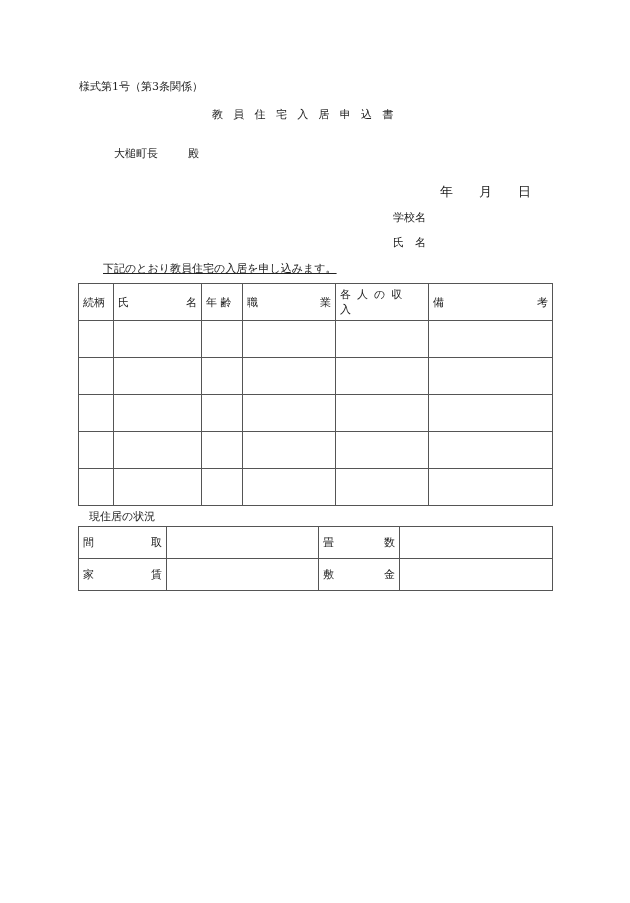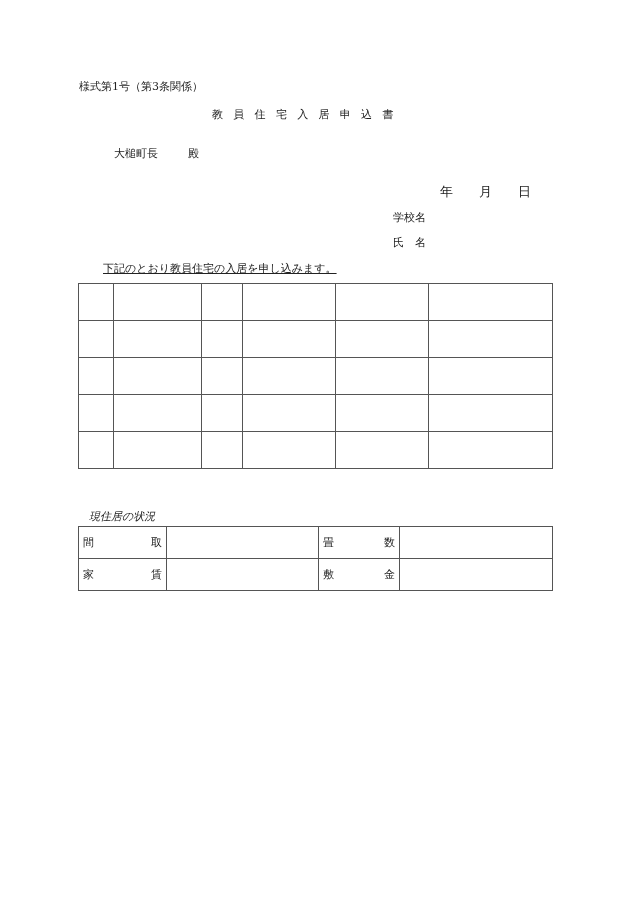--- a/index.html
+++ b/index.html
@@ -8,21 +8,21 @@
   .abs { position:absolute; white-space:nowrap; line-height:1; }
   .form-no { left:79px; top:81px; font-size:11px; }
   .title { left:212px; top:109px; font-size:11px; letter-spacing:10.3px; }
   .addressee { left:114px; top:148px; font-size:11px;text-align:center; }
   .addressee .gap { display:inline-block; width:30px; }
   .date { left:440px; top:185px; font-size:13px; }
   .date span { display:inline-block; }
   .school { left:393px; top:212px; font-size:11px; }
   .name { left:393px; top:237px; font-size:11px; }
   .intro { left:103px; top:263px; font-size:11px;text-decoration:underline; }
-  .section { left:89px; top:511px; font-size:11px;font-style:italic; }
+  .section { left:89px; top:511px; font-size:11px; }
 
   table { position:absolute; border-collapse:collapse; table-layout:fixed; }
   td { border:1px solid #555; padding:0 4px; font-size:11px; vertical-align:middle; }
   .t1 { left:78px; top:283px; width:474px; }
   .t1 tr.head td { height:36px; }
   .t1 tr.row td { height:36px; }
   .t2 { left:78px; top:526px; width:474px; }
   .t2 td { height:31px; }
   .spread { display:flex; justify-content:space-between; }
   .spaced { letter-spacing:6px; }
@@ -49,20 +49,43 @@
 <table class="t1">
   <colgroup>
     <col style="width:35px">
       <col style="width:88px">
       <col style="width:41px">
     <col style="width:93px">
       <col style="width:93px">
       <col style="width:124px">
   </colgroup>
   <tbody>
+      <tr class="head">
+    <td><span>続柄</span></td>
+    <td>
+          <div class="spread">
+            <span>氏</span>
+            <span>名</span>
+          </div>
+        </td>
+    <td><span>年 齢</span></td>
+    <td>
+          <div class="spread">
+            <span>職</span>
+            <span>業</span>
+          </div>
+        </td>
+    <td><span class="spaced">各人の収入</span></td>
+    <td>
+          <div class="spread">
+            <span>備</span>
+            <span>考</span>
+          </div>
+        </td>
+  </tr>
   <tr class="row">
     <td></td>
     <td></td>
     <td></td>
     <td></td>
     <td></td>
     <td></td>
   </tr>
   <tr class="row">
     <td></td>

